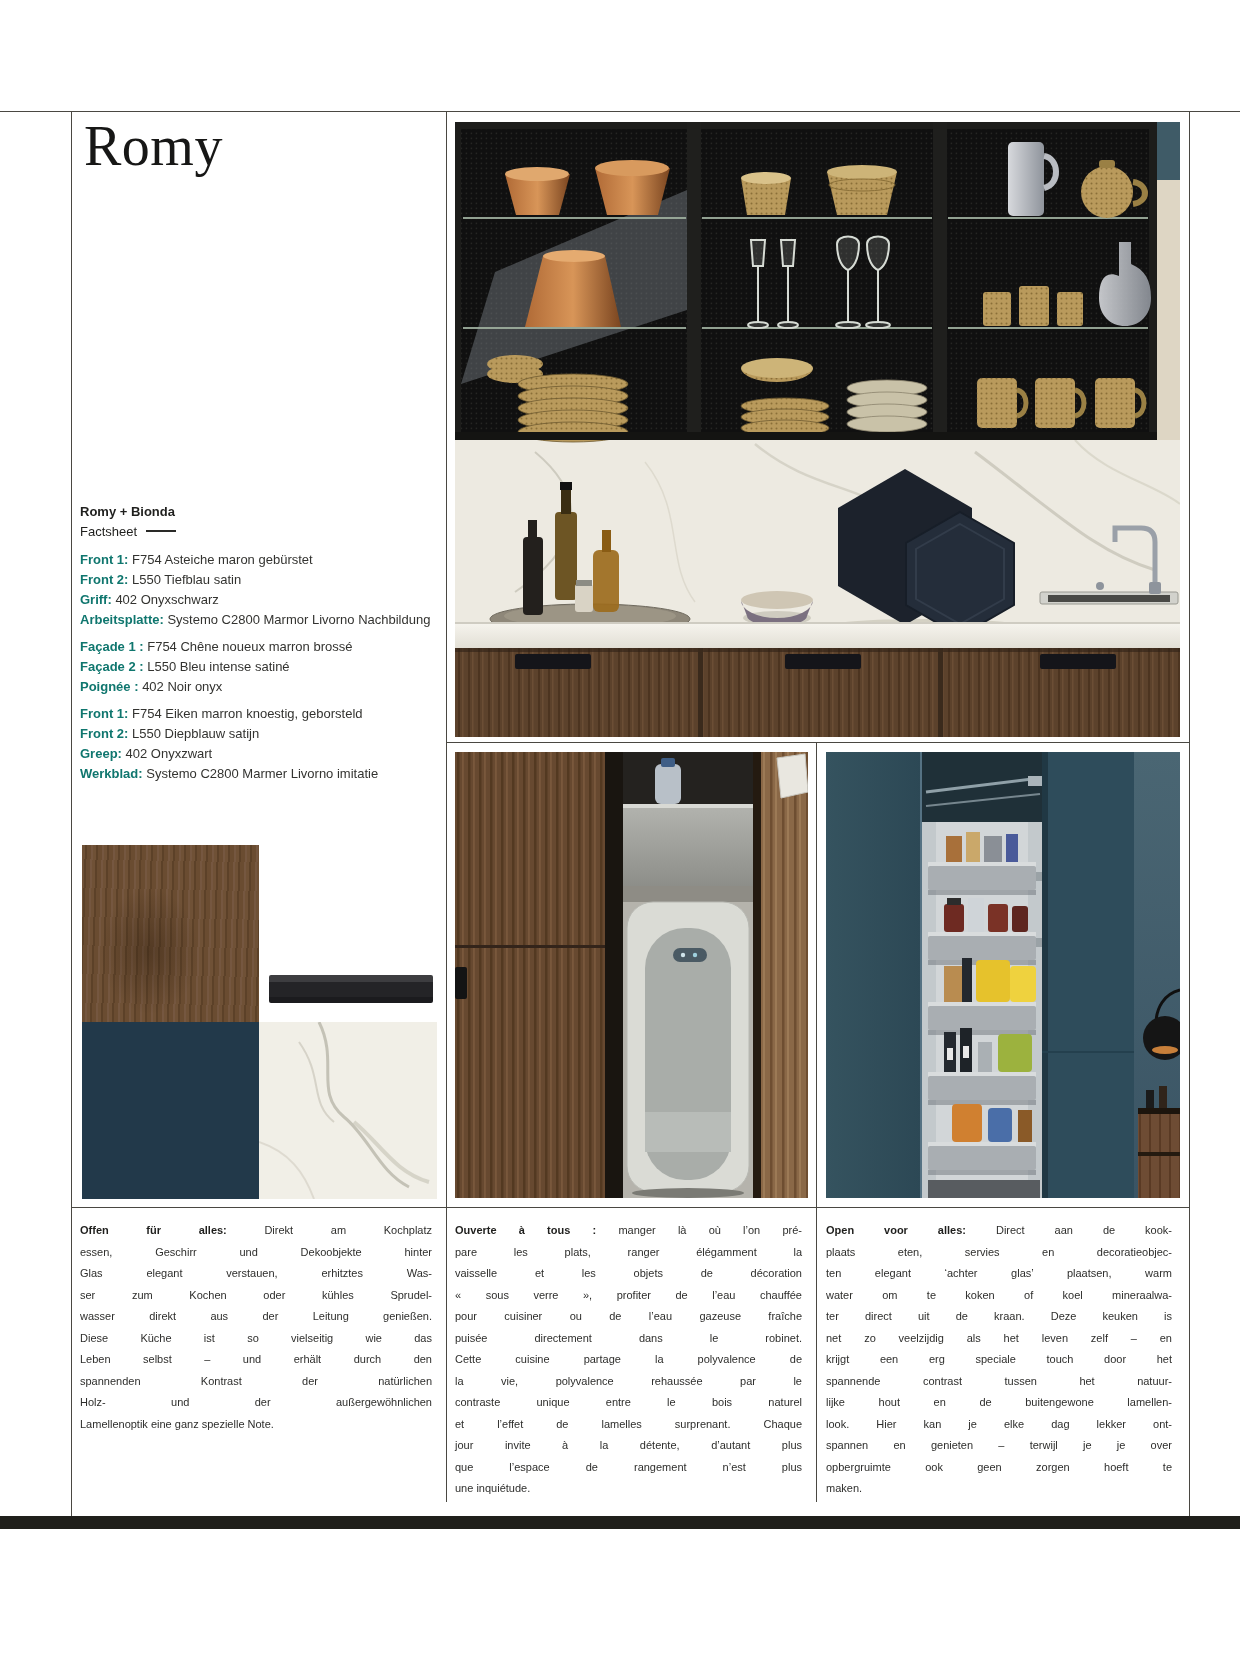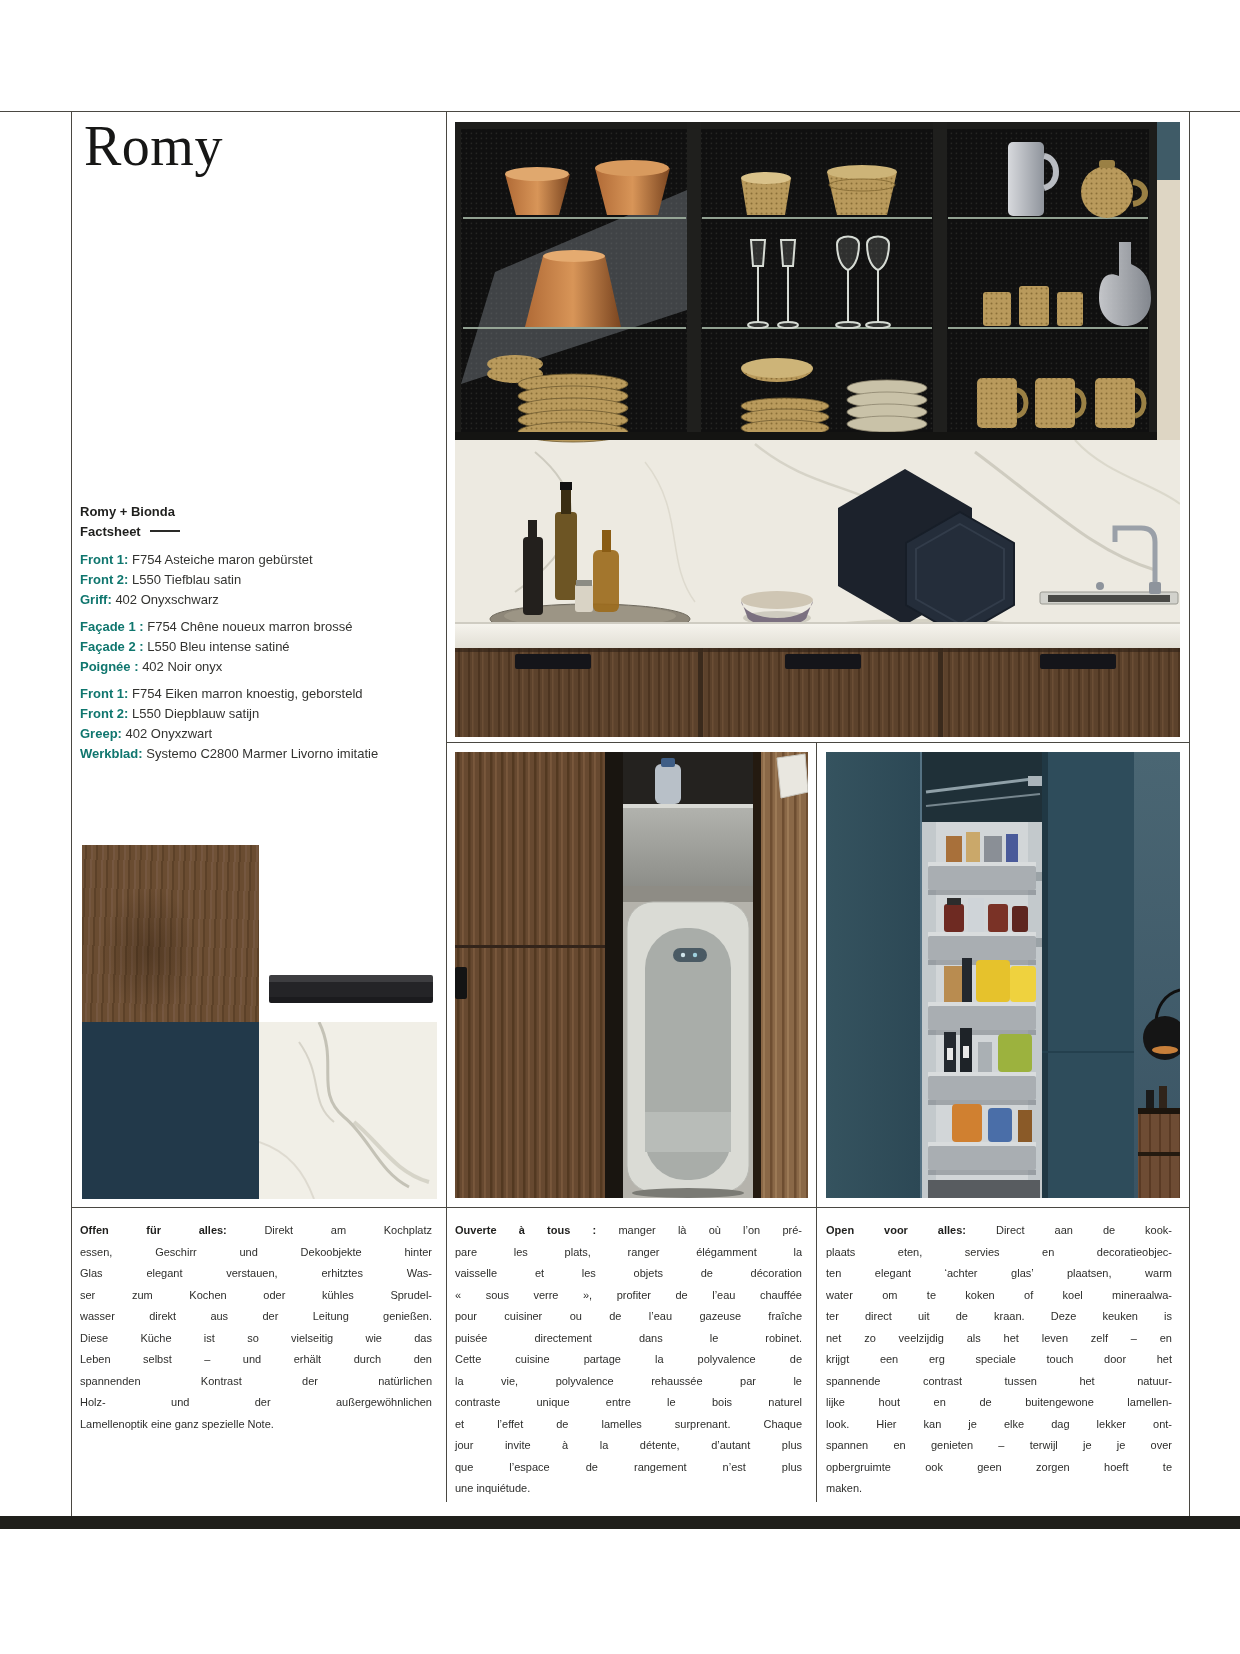--- a/index.html
+++ b/index.html
@@ -5,21 +5,21 @@
   html,body{margin:0;padding:0;background:#ffffff;}
   .page{position:relative;width:1240px;height:1654px;background:#fff;overflow:hidden;
         font-family:"Liberation Sans",sans-serif;color:#2b2b2b;}
   .rule{position:absolute;background:#4a4842;}
   .bottom-bar{position:absolute;left:0;top:1516px;width:1240px;height:13px;background:#201f1b;}
   .title{position:absolute;left:84px;top:116px;font-family:"Liberation Serif",serif;
          font-size:56px;line-height:1.1;color:#171716;letter-spacing:.5px;}
   
   .factsheet{position:absolute;left:80px;top:502px;width:362px;font-size:13px;line-height:20px;color:#333330;}
   .fs-product{font-weight:bold;color:#1f1f1d;}
-  .fs-heading-row{font-weight:bold;color:#1f1f1d;margin-bottom:8px;}
+  .fs-heading-row{font-weight:normal;color:#1f1f1d;margin-bottom:8px;}
   .fs-dash{display:inline-block;width:30px;height:2px;background:#2a2a28;margin-left:9px;vertical-align:4px;}
   .fs-group{margin-bottom:7px;}
   .spec-line strong{color:#0f766e;}
   
   .swatch{position:absolute;}
   .swatch-wood{left:82px;top:845px;width:177px;height:177px;
     background:repeating-linear-gradient(92deg,#6f5136 0 3px,#5c4128 3px 5px,#6a4c31 5px 9px,#755740 9px 11px);}
   .swatch-wood:after{content:"";position:absolute;inset:0;
     background:radial-gradient(ellipse 70px 90px at 38% 60%, rgba(40,25,12,.35), transparent 70%);}
   .swatch-blue{left:82px;top:1022px;width:177px;height:177px;background:#223càq;}
@@ -58,20 +58,21 @@
 
   <div class="title">Romy</div>
 
   <div class="factsheet">
     <div class="fs-product">Romy + Bionda</div>
     <div class="fs-heading-row"><span>Factsheet</span><span class="fs-dash"></span></div>
     <div class="fs-group">
         <div class="spec-line"><strong>Front 1:</strong> F754 Asteiche maron gebürstet</div>
         <div class="spec-line"><strong>Front 2:</strong> L550 Tiefblau satin</div>
         <div class="spec-line"><strong>Griff:</strong> 402 Onyxschwarz</div>
+        <div class="spec-line"><strong>Arbeitsplatte:</strong> Systemo C2800 Marmor Livorno Nachbildung</div>
       </div>
     <div class="fs-group">
         <div class="spec-line"><strong>Façade 1 :</strong> F754 Chêne noueux marron brossé</div>
         <div class="spec-line"><strong>Façade 2 :</strong> L550 Bleu intense satiné</div>
         <div class="spec-line"><strong>Poignée :</strong> 402 Noir onyx</div>
       </div>
     <div class="fs-group">
         <div class="spec-line"><strong>Front 1:</strong> F754 Eiken marron knoestig, geborsteld</div>
         <div class="spec-line"><strong>Front 2:</strong> L550 Diepblauw satijn</div>
         <div class="spec-line"><strong>Greep:</strong> 402 Onyxzwart</div>

